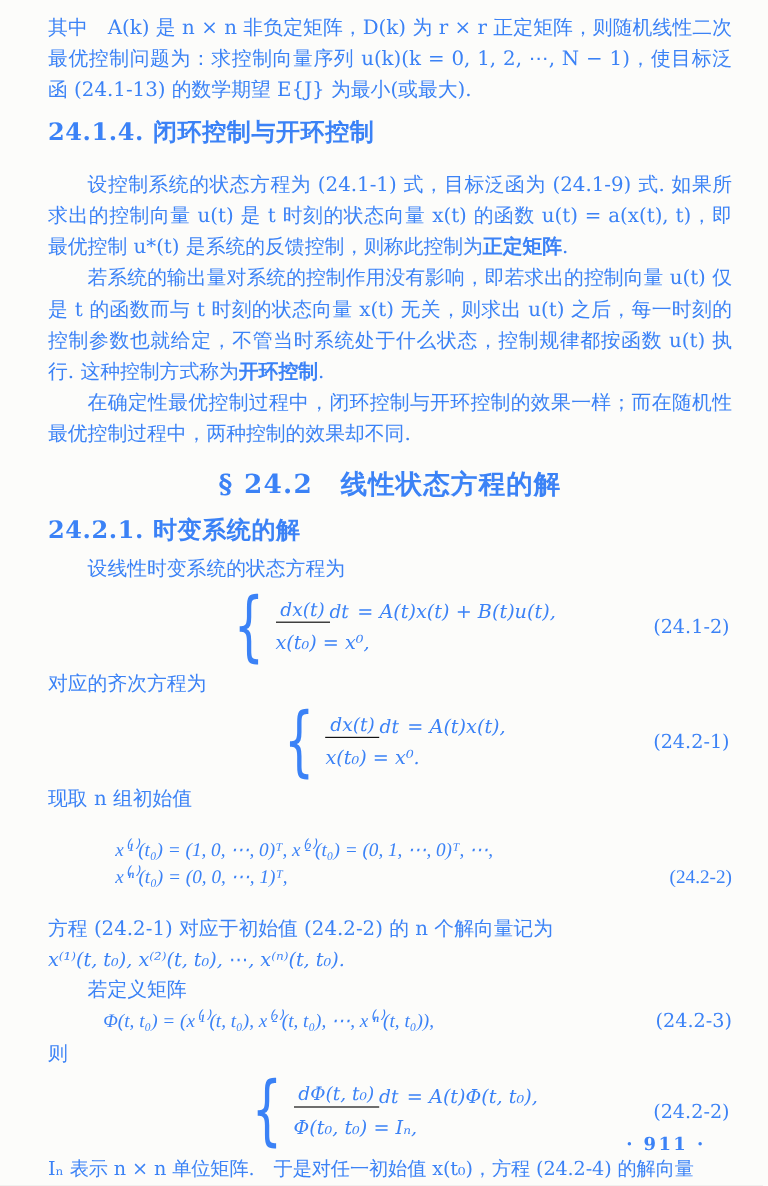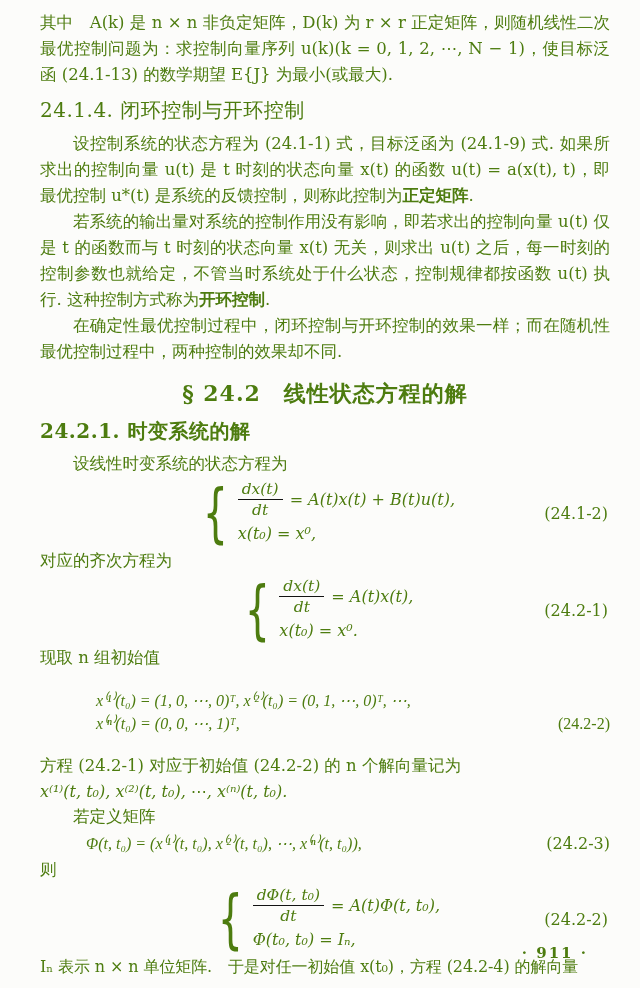--- a/index.html
+++ b/index.html
@@ -2,49 +2,49 @@
 <html lang="zh"><head>
 <meta charset="utf-8">
 <style>
   html,body { margin:0; padding:0; background:#e8e8e6; }
   .page {
     position:relative;
     width:640px; height:988px;
     box-sizing:border-box;
     margin:0 auto;
     background:#fcfcfa;
-    color:#4d7c0f;
+    color:#3b82f6;
     padding:10px 30px 0 40px;
     font-family:"DejaVu Serif","DejaVu Sans","Liberation Serif",serif;
     overflow:hidden;
   }
   p { margin:0; font-size:16.5px; line-height:26px; text-align:justify; }
   .indent { text-indent:2em; }
   b.term { font-weight:bold; }
 
-  .h-sub { font-size:20px; font-weight:normal; margin:9px 0 7px; letter-spacing:.5px; }
+  .h-sub { font-size:20px; font-weight:bold; margin:9px 0 17px; letter-spacing:.5px; }
   .h-section { font-size:22px; font-weight:bold; text-align:center; margin:14px 0 9px; letter-spacing:1px; }
   .h-subsection { font-size:20px; font-weight:600; margin:3px 0 6px; letter-spacing:.5px; }
 
   
   .eq { position:relative; margin:3px 0; }
   .eq-center { display:flex; justify-content:center; align-items:center; }
   .eq-sys { display:flex; align-items:center; }
   .brace {
     font-family:"DejaVu Sans","Liberation Sans",sans-serif;
     font-size:64px; line-height:1; font-weight:normal;
     transform:scaleX(.62);
     margin-right:2px;
   }
   .eq-lines { display:flex; flex-direction:column; gap:3px; }
   .eq-line {
     font-style:italic; font-size:16px; line-height:23px;
     white-space:nowrap; display:flex; align-items:center;
   }
-  .frac { display:inline-flex; flex-direction:column; align-items:center; margin-right:7px; }
+  .frac { display:inline-flex; flex-direction:row; align-items:center; margin-right:7px; }
   .frac-num { display:block; padding:0 4px 1px; border-bottom:1.5px solid #121212; line-height:18px; font-size:15.5px; }
   .frac-den { display:block; line-height:18px; padding-top:1px; font-size:15.5px; }
   .eq-no {
     position:absolute; right:2px; top:50%; transform:translateY(-50%);
     font-style:normal; font-size:16px; white-space:nowrap;
   }
   .eq-plain { position:relative; margin:18px 0;font-family:Liberation Serif, serif; }
   .eq-plain .eq-line { margin-left:56px; }
   .eq-row2 { display:flex; align-items:baseline; }
   .eq-row2 .eq-no2 { margin-left:auto; font-size:16px; white-space:nowrap; }

